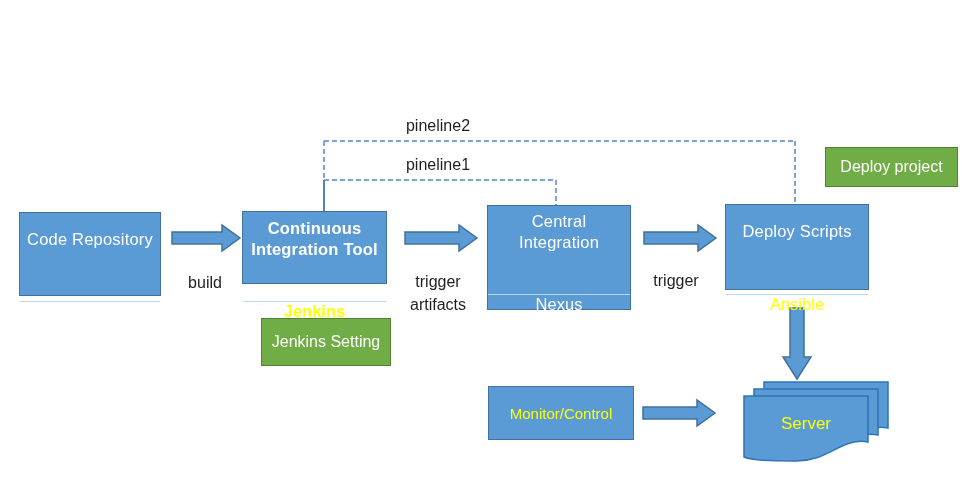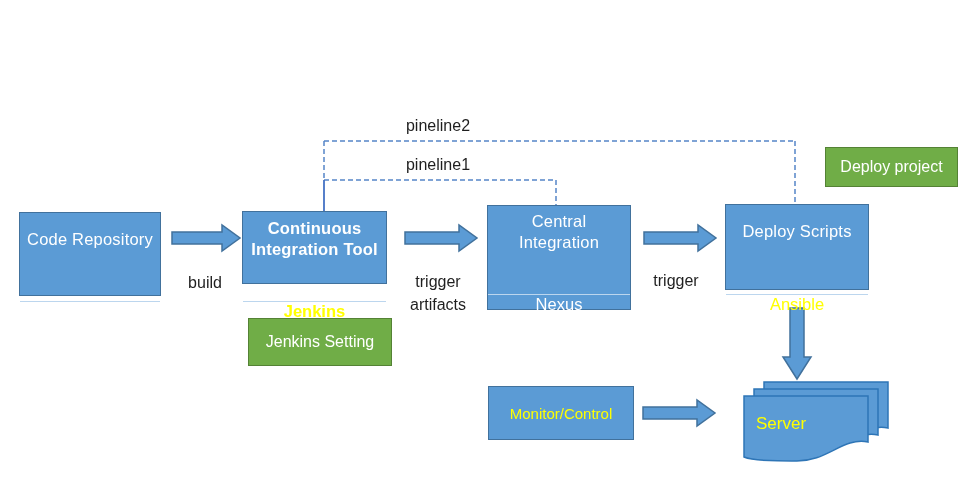--- a/index.html
+++ b/index.html
@@ -42,21 +42,21 @@
     font-size:15px;
   }
 
   
   .lbl{
     position:absolute;color:#1f1f1f;font-size:16px;line-height:23px;
     text-align:center;white-space:pre;
   }
 
   .server-label{
-    position:absolute;left:756px;top:414px;width:100px;
+    position:absolute;left:756px;top:414px;width:100px;text-align:center;
     color:#FFFF00;font-size:17px;
   }
 </style>
 </head>
 <body>
 
 <div id="canvas">
 
   <svg id="shapes" viewBox="0 0 962 489">
 
@@ -103,21 +103,21 @@
     <div class="sub">Nexus</div>
   </div>
 
   <div class="node" style="left:725px;top:204px;width:144px;height:86px;">
     <div class="title" style="height:53px;">
       <span>Deploy Scripts</span>
     </div>
     <div class="sub yellow">Ansible</div>
   </div>
 
-  <div class="green-box" style="left:248px;top:318px;width:144px;height:48px;">Jenkins Setting</div>
+  <div class="green-box" style="left:261px;top:318px;width:130px;height:48px;">Jenkins Setting</div>
   <div class="green-box" style="left:825px;top:147px;width:133px;height:40px;">Deploy project</div>
 
   <div class="blue-box yellow" style="left:488px;top:386px;width:146px;height:54px;">Monitor/Control</div>
 
   <div class="server-label">Server</div>
 
   <div class="lbl" style="left:165px;top:271px;width:80px;">build</div>
   <div class="lbl" style="left:398px;top:270px;width:80px;"><span>trigger</span><br><span>artifacts</span></div>
   <div class="lbl" style="left:636px;top:269px;width:80px;">trigger</div>
   <div class="lbl" style="left:398px;top:114px;width:80px;">pineline2</div>

